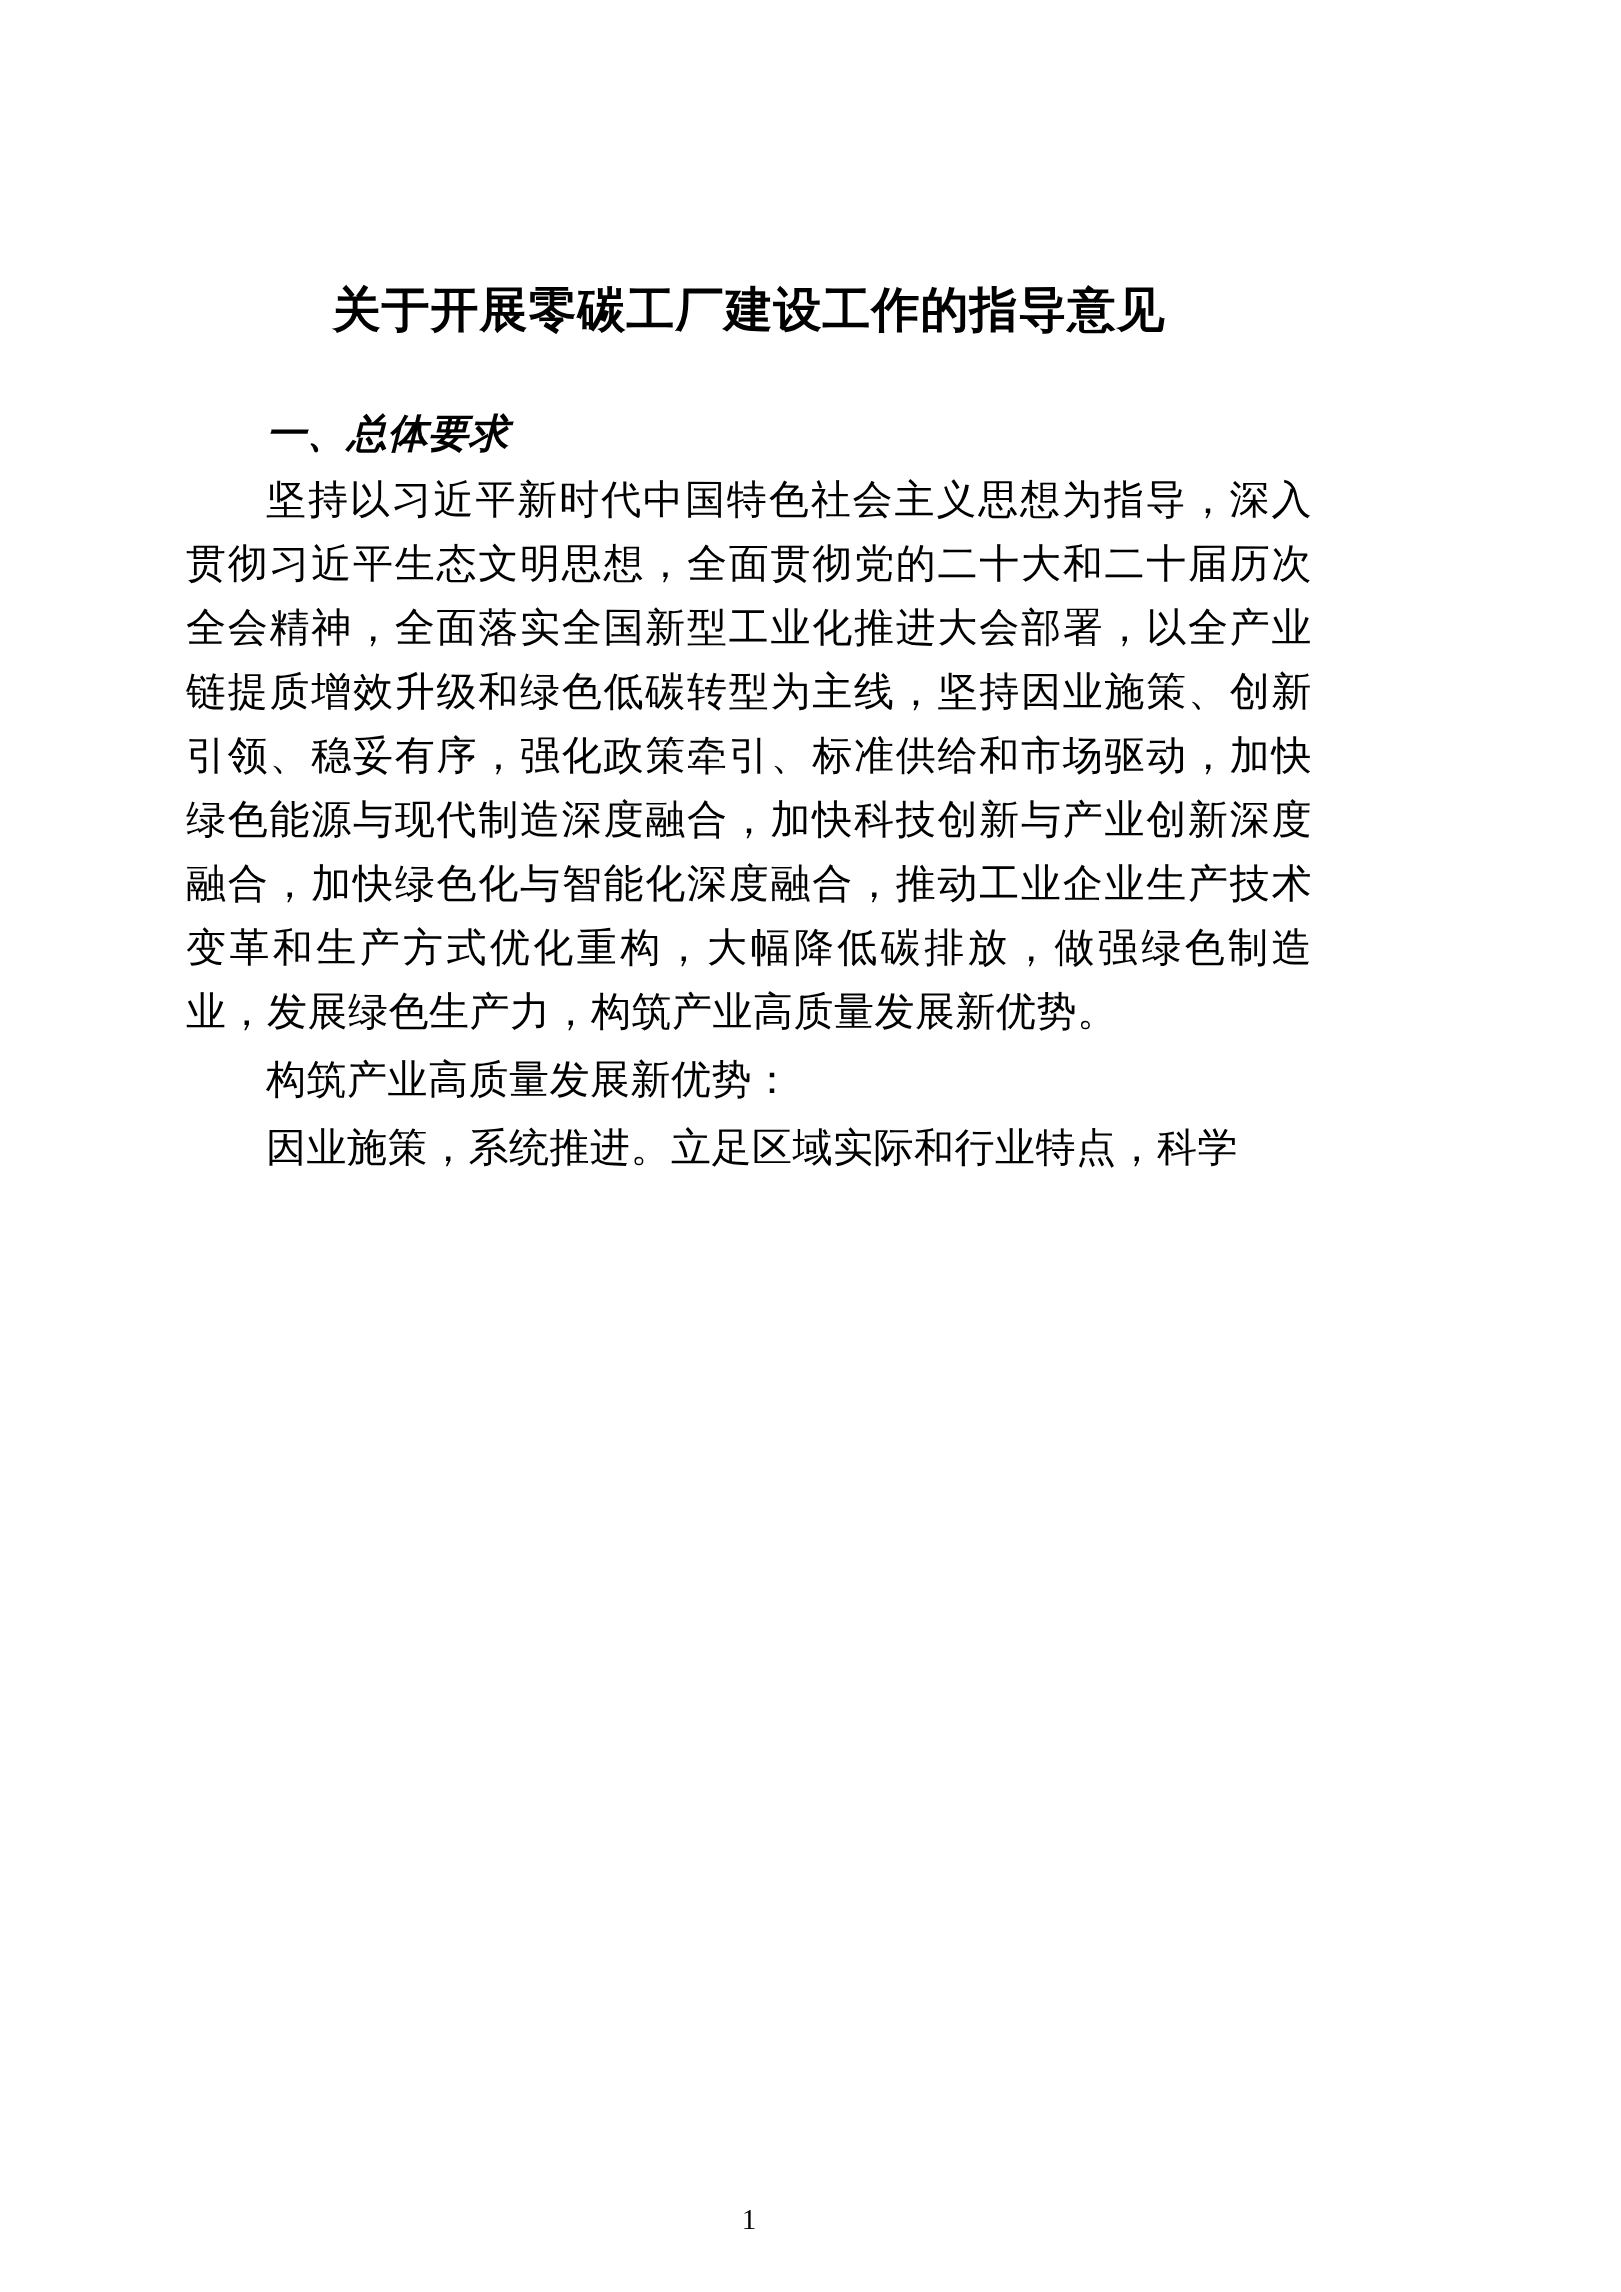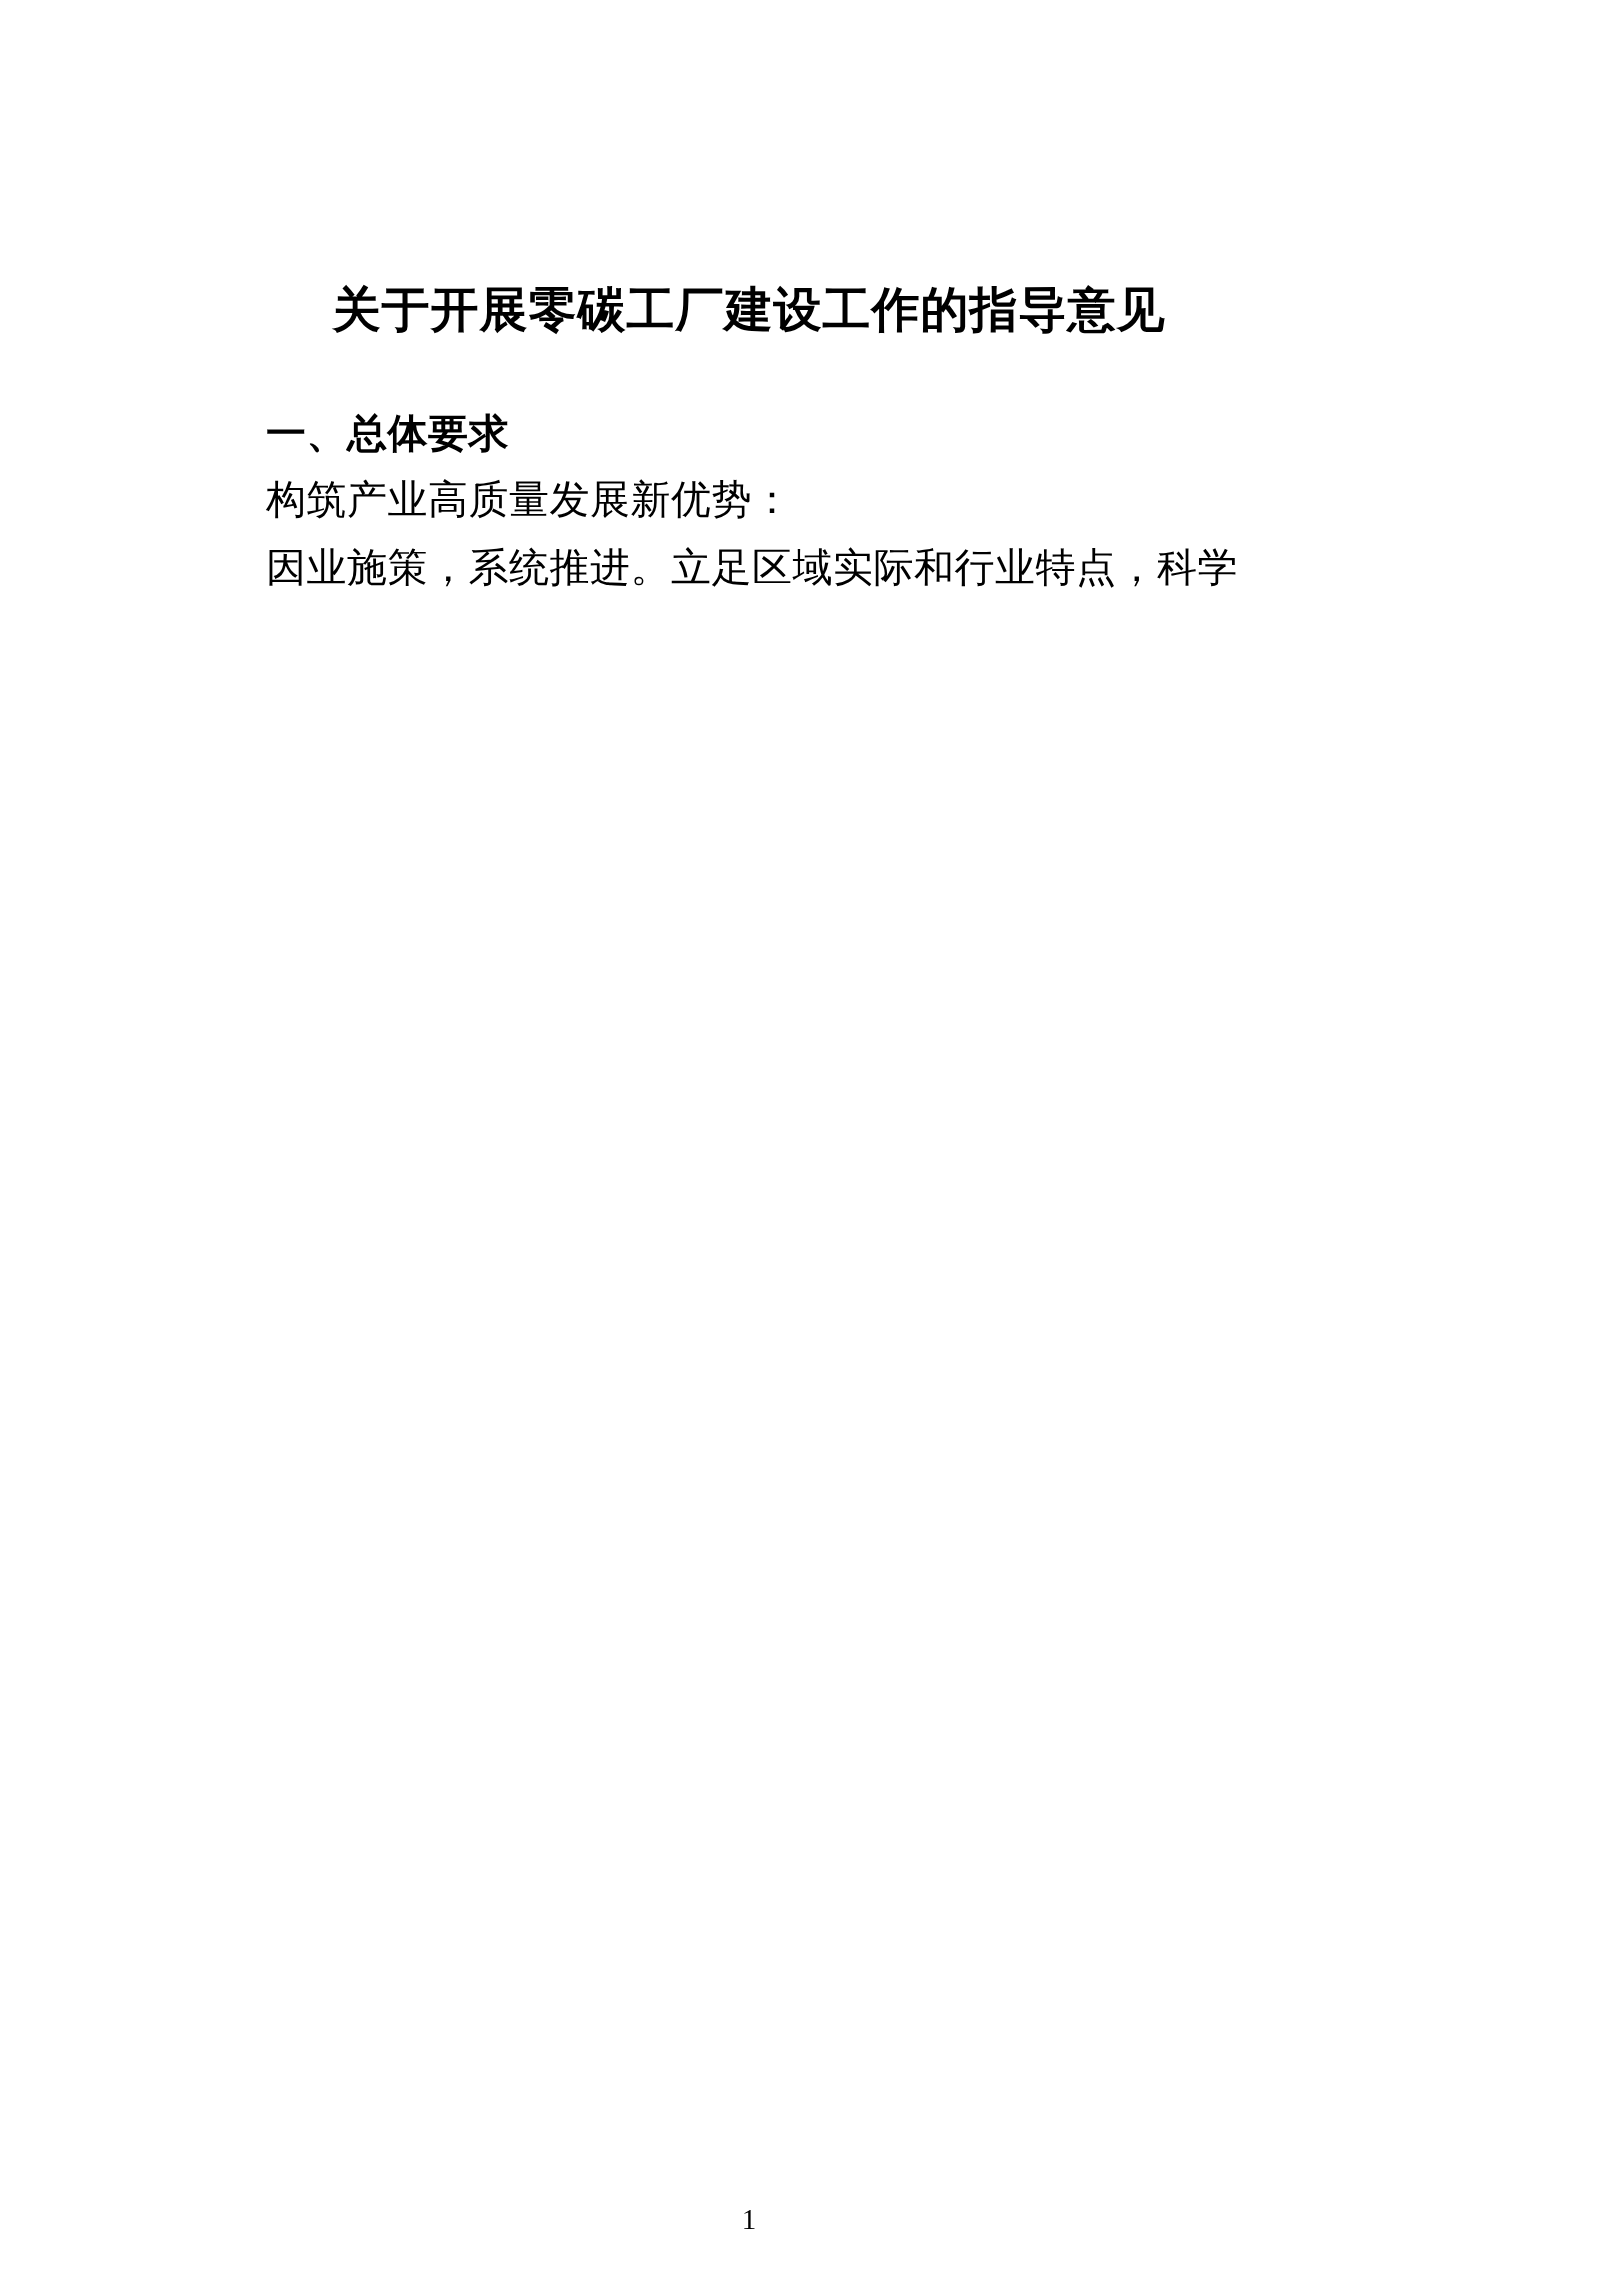--- a/index.html
+++ b/index.html
@@ -42,20 +42,21 @@
     letter-spacing: 0.5px;
   }
   .heading {
     font-family: "DejaVu Sans", "Liberation Sans", sans-serif;
     font-weight: bold;
     font-size: 40px;
     line-height: 1.62;
     text-indent: 80px;
     margin: 5.9px 0 2px 0;
     letter-spacing: 0.5px;
+    font-style: italic;
   }
   .page-number {
     position: absolute;
     bottom: 90px;
     left: 0;
     right: 0;
     text-align: center;
     font-size: 29px;
     font-family: "Liberation Serif", serif;
   }
@@ -63,20 +64,21 @@
 </head>
 <body>
 
 <div class="page">
 
   <h1 class="doc-title">关于开展零碳工厂建设工作的指导意见</h1>
 
 
   <p class="heading">一、总体要求</p>
 
+  <p class="para">坚持以习近平新时代中国特色社会主义思想为指导，深入贯彻习近平生态文明思想，全面贯彻党的二十大和二十届历次全会精神，全面落实全国新型工业化推进大会部署，以全产业链提质增效升级和绿色低碳转型为主线，坚持因业施策、创新引领、稳妥有序，强化政策牵引、标准供给和市场驱动，加快绿色能源与现代制造深度融合，加快科技创新与产业创新深度融合，加快绿色化与智能化深度融合，推动工业企业生产技术变革和生产方式优化重构，大幅降低碳排放，做强绿色制造业，发展绿色生产力，构筑产业高质量发展新优势。</p>
 
   <p class="para">构筑产业高质量发展新优势：</p>
 
   <p class="para">因业施策，系统推进。立足区域实际和行业特点，科学</p>
 
   <div class="page-number">1</div>
 
 </div>
 
 

